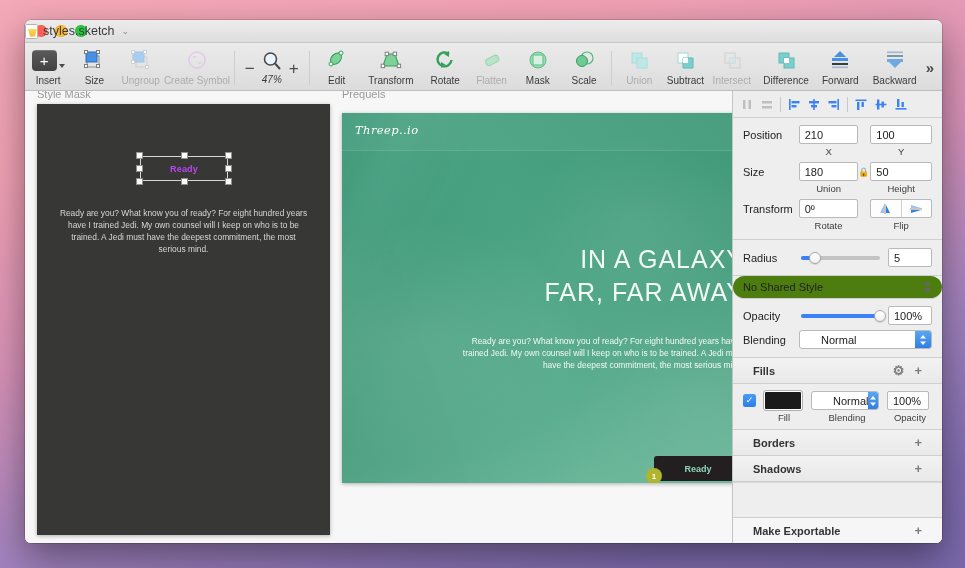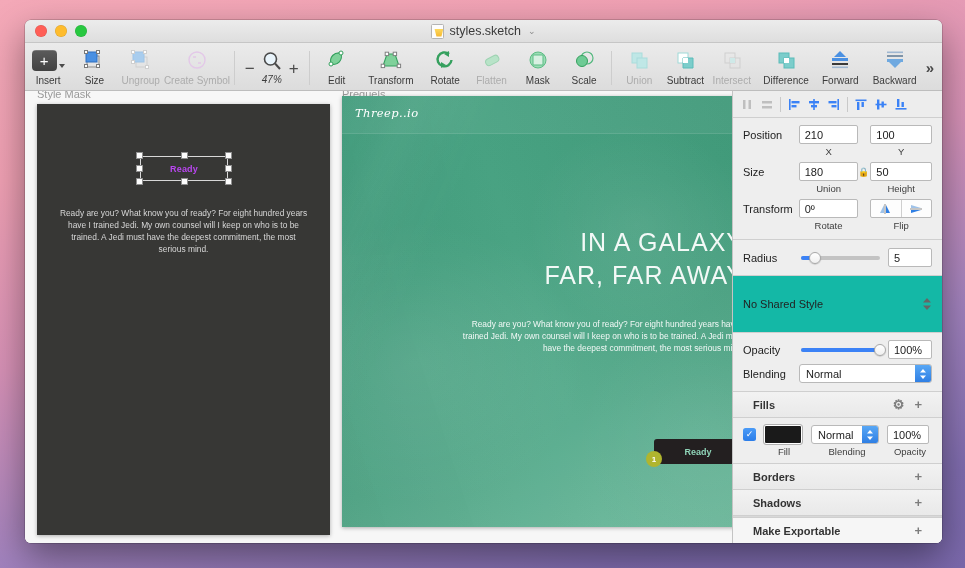--- a/index.html
+++ b/index.html
@@ -35,21 +35,21 @@
     position: relative;
     flex: none;
   }
   .traffic { display:flex; gap:8px; margin-left: 10px; }
   .tl { width: 12px; height: 12px; border-radius: 50%; }
   .tl-red { background: #ff5f57; box-shadow: inset 0 0 0 0.5px rgba(0,0,0,0.14); }
   .tl-yellow { background: #febc2e; box-shadow: inset 0 0 0 0.5px rgba(0,0,0,0.14); }
   .tl-green { background: #28c840; box-shadow: inset 0 0 0 0.5px rgba(0,0,0,0.14); }
   #doc-title {
     position: absolute; left: 0; right: 0;
-    display: flex; align-items: center; justify-content: center;
+    display: flex; align-items: center; 
     gap: 5px;
     font-size: 12.5px; color: #3a3a3a;
     pointer-events: none;
   }
   #doc-title .docicon {
     width: 13px; height: 15px; position: relative; display:inline-block;
     background: #fdfdfd;
     border: 0.5px solid #b4b4b4; border-radius: 1.5px;
   }
   #doc-title .docicon::after {
@@ -147,22 +147,22 @@
     position: absolute; width: 7px; height: 7px;
     background: #fdfdfd; border: 1px solid #8f8f8f;
   }
   #ab-style .body-copy {
     position: absolute; left: 20px; top: 103px; width: 253px;
     font-size: 8.4px; line-height: 12px; color: #d7d7d7; text-align: center;
   }
 
   
   #ab-prequels {
-    position: absolute; left: 317px; top: 5px;
-    width: 410px; height: 431px;
+    position: absolute; left: 317px; top: 22px;
+    width: 410px; height: 370px;
     overflow: hidden;
     background:
       radial-gradient(ellipse 70% 55% at 18% 62%, rgba(255,255,255,0.09), rgba(255,255,255,0) 60%),
       radial-gradient(ellipse 45% 40% at 72% 30%, rgba(255,255,255,0.07), rgba(255,255,255,0) 60%),
       radial-gradient(ellipse 50% 45% at 88% 80%, rgba(255,255,255,0.06), rgba(255,255,255,0) 62%),
       linear-gradient(160deg, #3f9d7c 0%, #44a07f 35%, #56ab8c 70%, #6fbb9e 100%);
     box-shadow: 0 1px 4px rgba(0,0,0,0.30);
   }
   #ab-prequels .photo-hint {
     position:absolute; inset:0;
@@ -255,29 +255,29 @@
   }
   .slider-fill { position:absolute; left:0; top:0; bottom:0; background:#3b82f6; border-radius:2px; }
   .slider-knob {
     position:absolute; top: 50%; transform: translate(-50%,-50%);
     width: 12px; height: 12px; border-radius: 50%;
     background: linear-gradient(#ffffff,#f0f0f0);
     border: 0.5px solid #a8a8a8; box-shadow: 0 0.5px 1px rgba(0,0,0,0.25);
   }
 
   .shared-style {
-    background:#14b8a6; padding: 21px 10px; display:flex; align-items:center;
-    border-bottom: 0.5px solid #cfcfcf; justify-content: space-between;
+    background:#4d7c0f; padding: 4px 10px; display:flex; align-items:center;
+    border-bottom: 0.5px solid #cfcfcf; justify-content: space-between; border-radius: 12px;
   }
   .stepper { font-size: 11px; color:#555; line-height: 9px; text-align:center;}
 
   .select {
     height: 19px; border: 1px solid #b9b9b9; border-radius: 3px; background:#fff;
     display:flex; align-items:center; justify-content:space-between;
-    padding-left: 6px; font-size: 11px; overflow:hidden;
+    padding-left: 21px; font-size: 11px; overflow:hidden;
   }
   .select .arrowbox {
     width: 16px; height: 100%;
     background: linear-gradient(#58a7f5, #2f7fe4);
     display:flex; align-items:center; justify-content:center;
     color:#fff; font-size: 9px; line-height:8px; text-align:center;
   }
 
   .sect-head {
     height: 26px; display:flex; align-items:center; padding: 0 20px;

